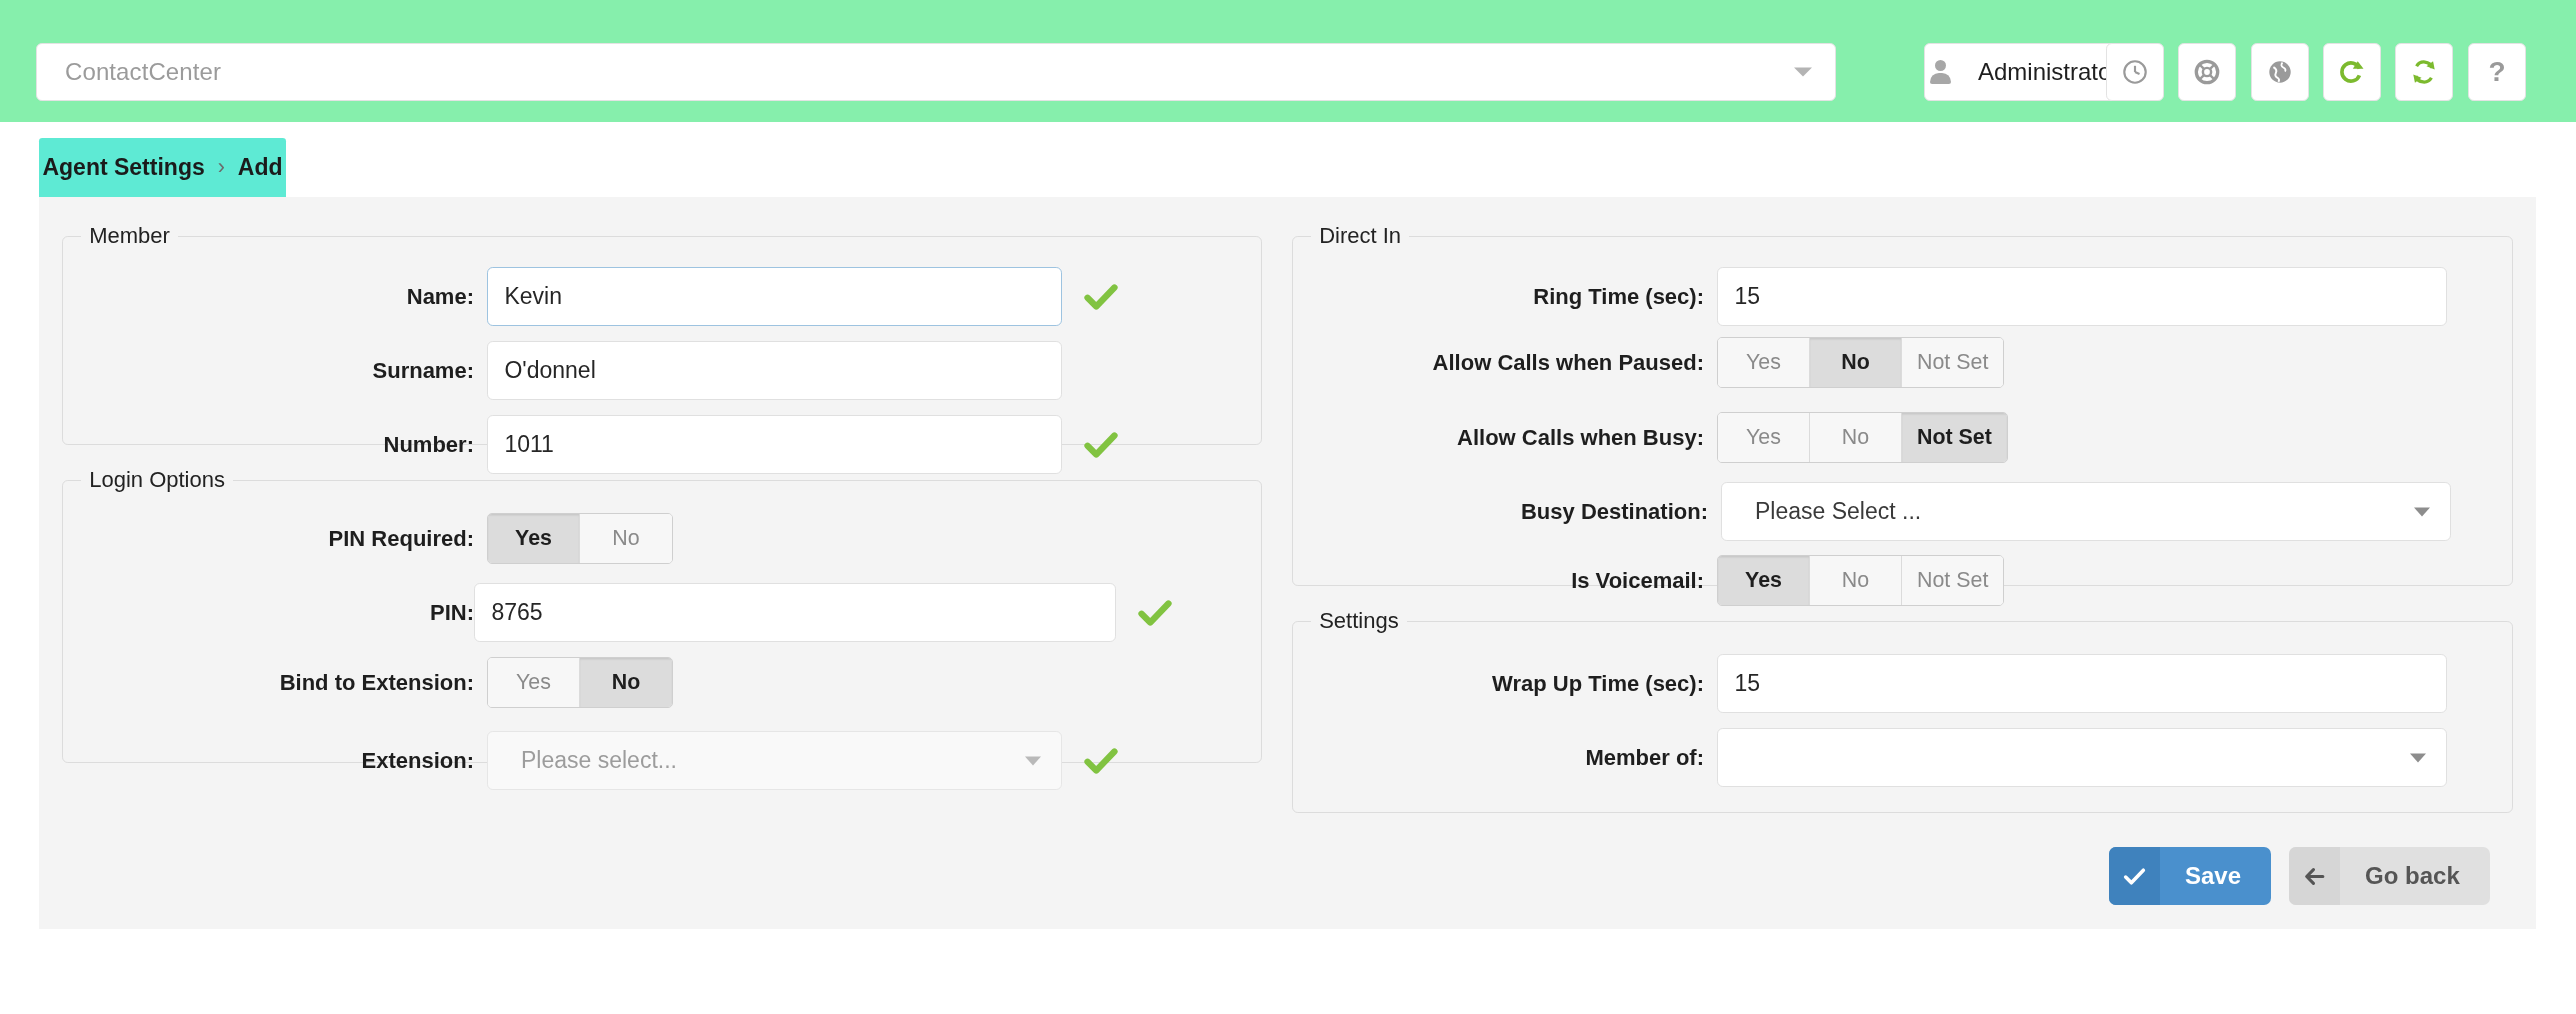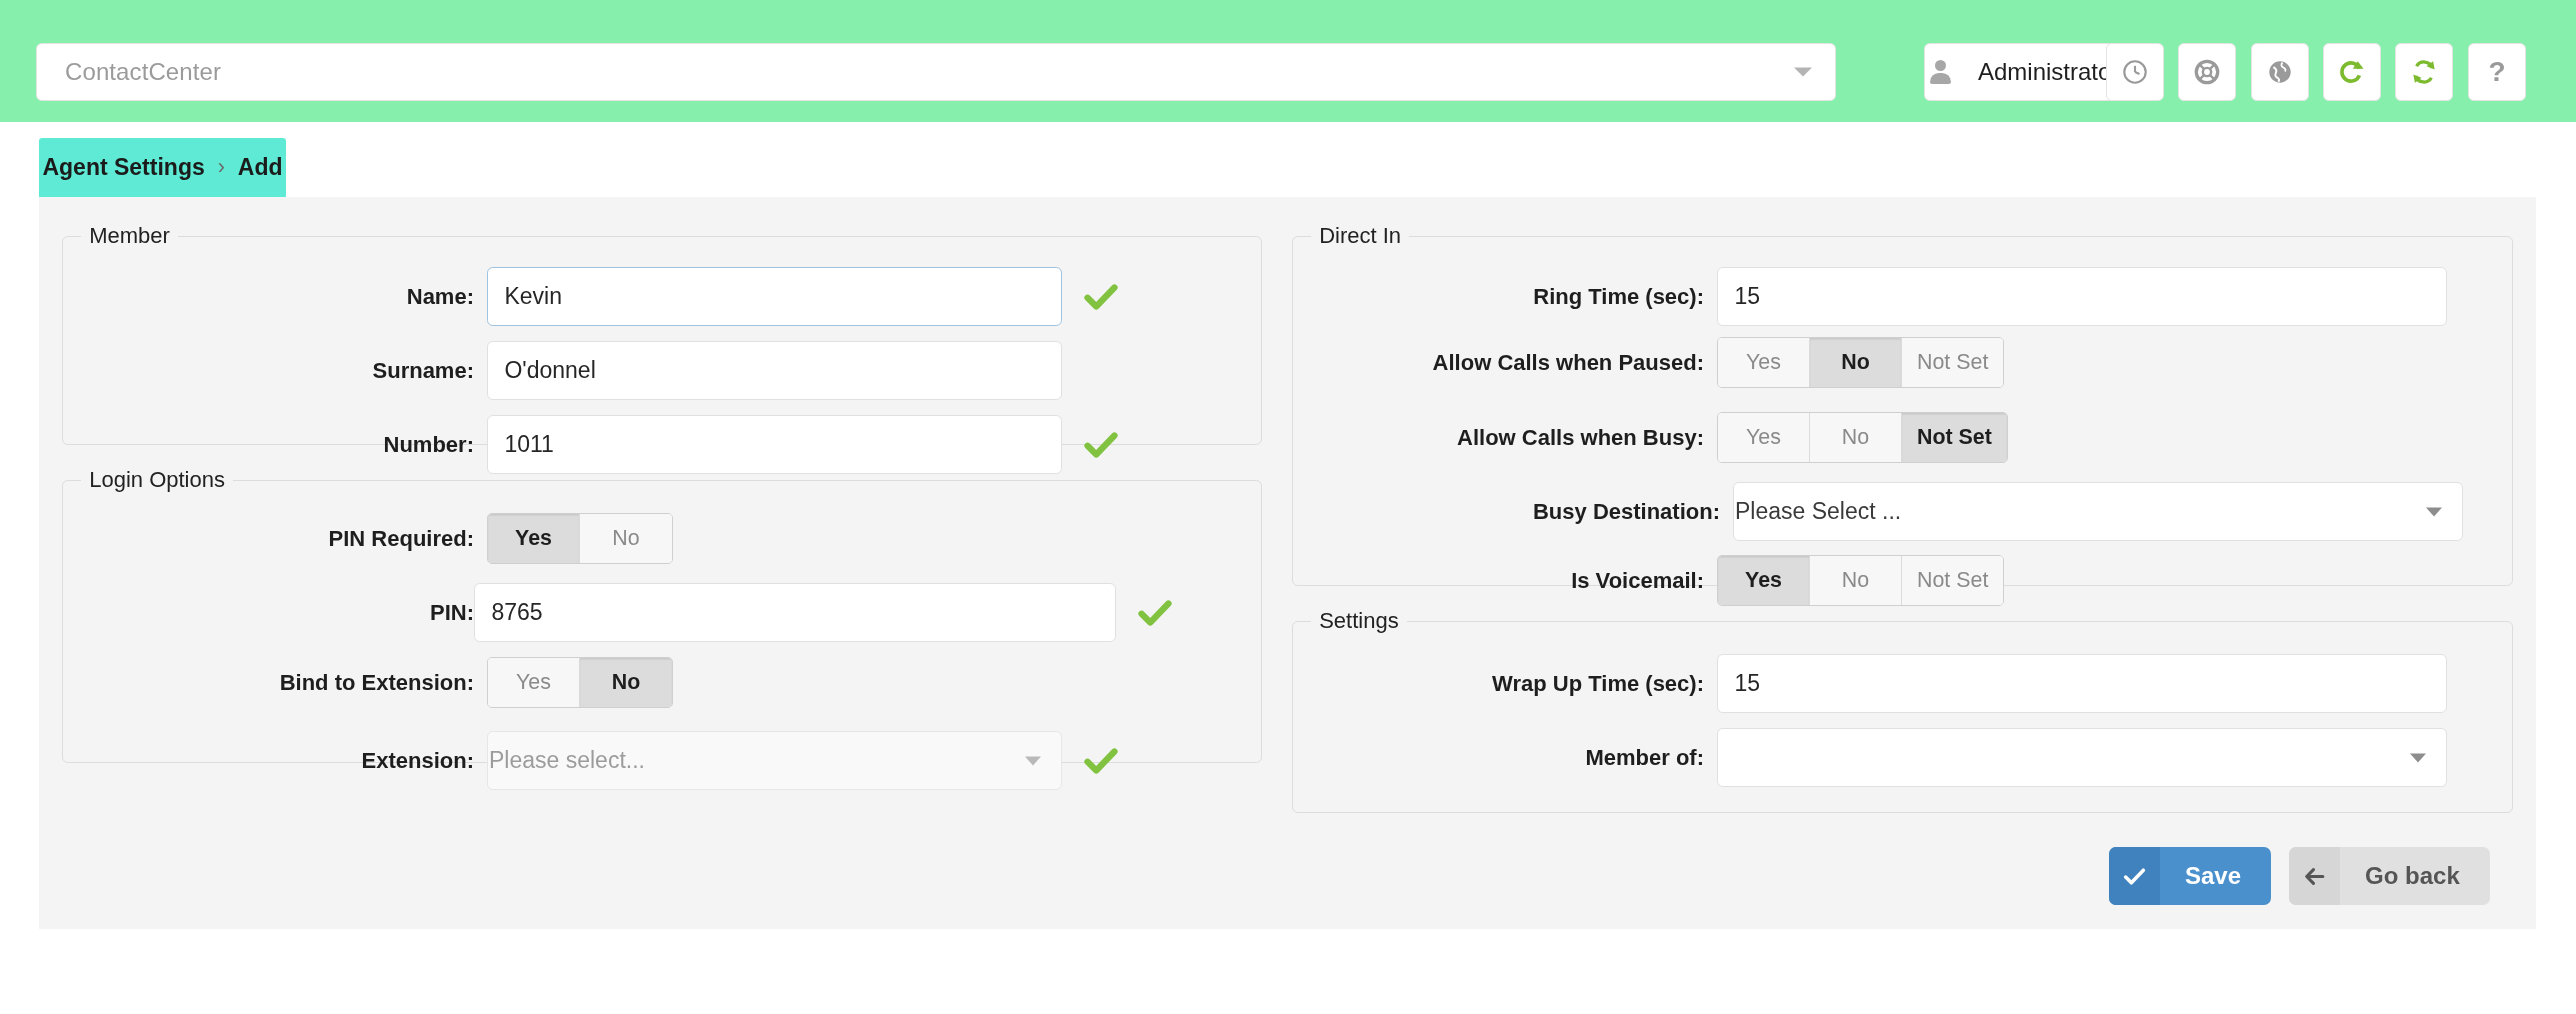--- a/index.html
+++ b/index.html
@@ -98,21 +98,21 @@
     border: 0.8px solid #e0e0e0; border-radius: 5.8px;
     display: flex; align-items: center; padding-left: 16.4px;
     font-size: 23px; color: #262626;
   }
   .tinput.focused { border: 1.6px solid #9dc3e0; }
 
   
   .ddown {
     height: 59px; background: #ffffff;
     border: 0.8px solid #e0e0e0; border-radius: 5.8px;
-    display: flex; align-items: center; padding-left: 1px;
+    display: flex; align-items: center; padding-left: 33px;
     font-size: 23px; color: #3a3a3a; position: relative;
   }
   .ddown.disabled { background: #f9f9f9; color: #9c9c9c; border-color: #e6e6e6; }
   .ddown .dcaret {
     position: absolute; right: 20px; top: 50%; transform: translateY(-50%);
     width: 0; height: 0;
     border-left: 8.2px solid transparent; border-right: 8.2px solid transparent;
     border-top: 9px solid #8d8d8d;
   }
   .ddown.disabled .dcaret { border-top-color: #b9b9b9; }
@@ -325,21 +325,21 @@
 
     <div class="row" style="left:0; top:163px; width:1220px;">
       <span class="lbl" style="width:411px;">Allow Calls when Busy:</span>
       <div class="tgroup" style="margin-left:13px;">
         <span class="tbtn">Yes</span>
         <span class="tbtn">No</span>
         <span class="tbtn sel">Not Set</span>
       </div>
     </div>
 
-    <div class="row" style="left:16px; top:233px; width:1220px;">
+    <div class="row" style="left:4px; top:233px; width:1220px;">
       <span class="lbl" style="width:411px;">Busy Destination:</span>
       <div class="ddown" style="width:730px; margin-left:13px;">
         <span>Please Select ...</span>
         <span class="dcaret"></span>
       </div>
     </div>
 
     <div class="row" style="left:0; top:306px; width:1220px;">
       <span class="lbl" style="width:411px;">Is Voicemail:</span>
       <div class="tgroup" style="margin-left:13px;">

